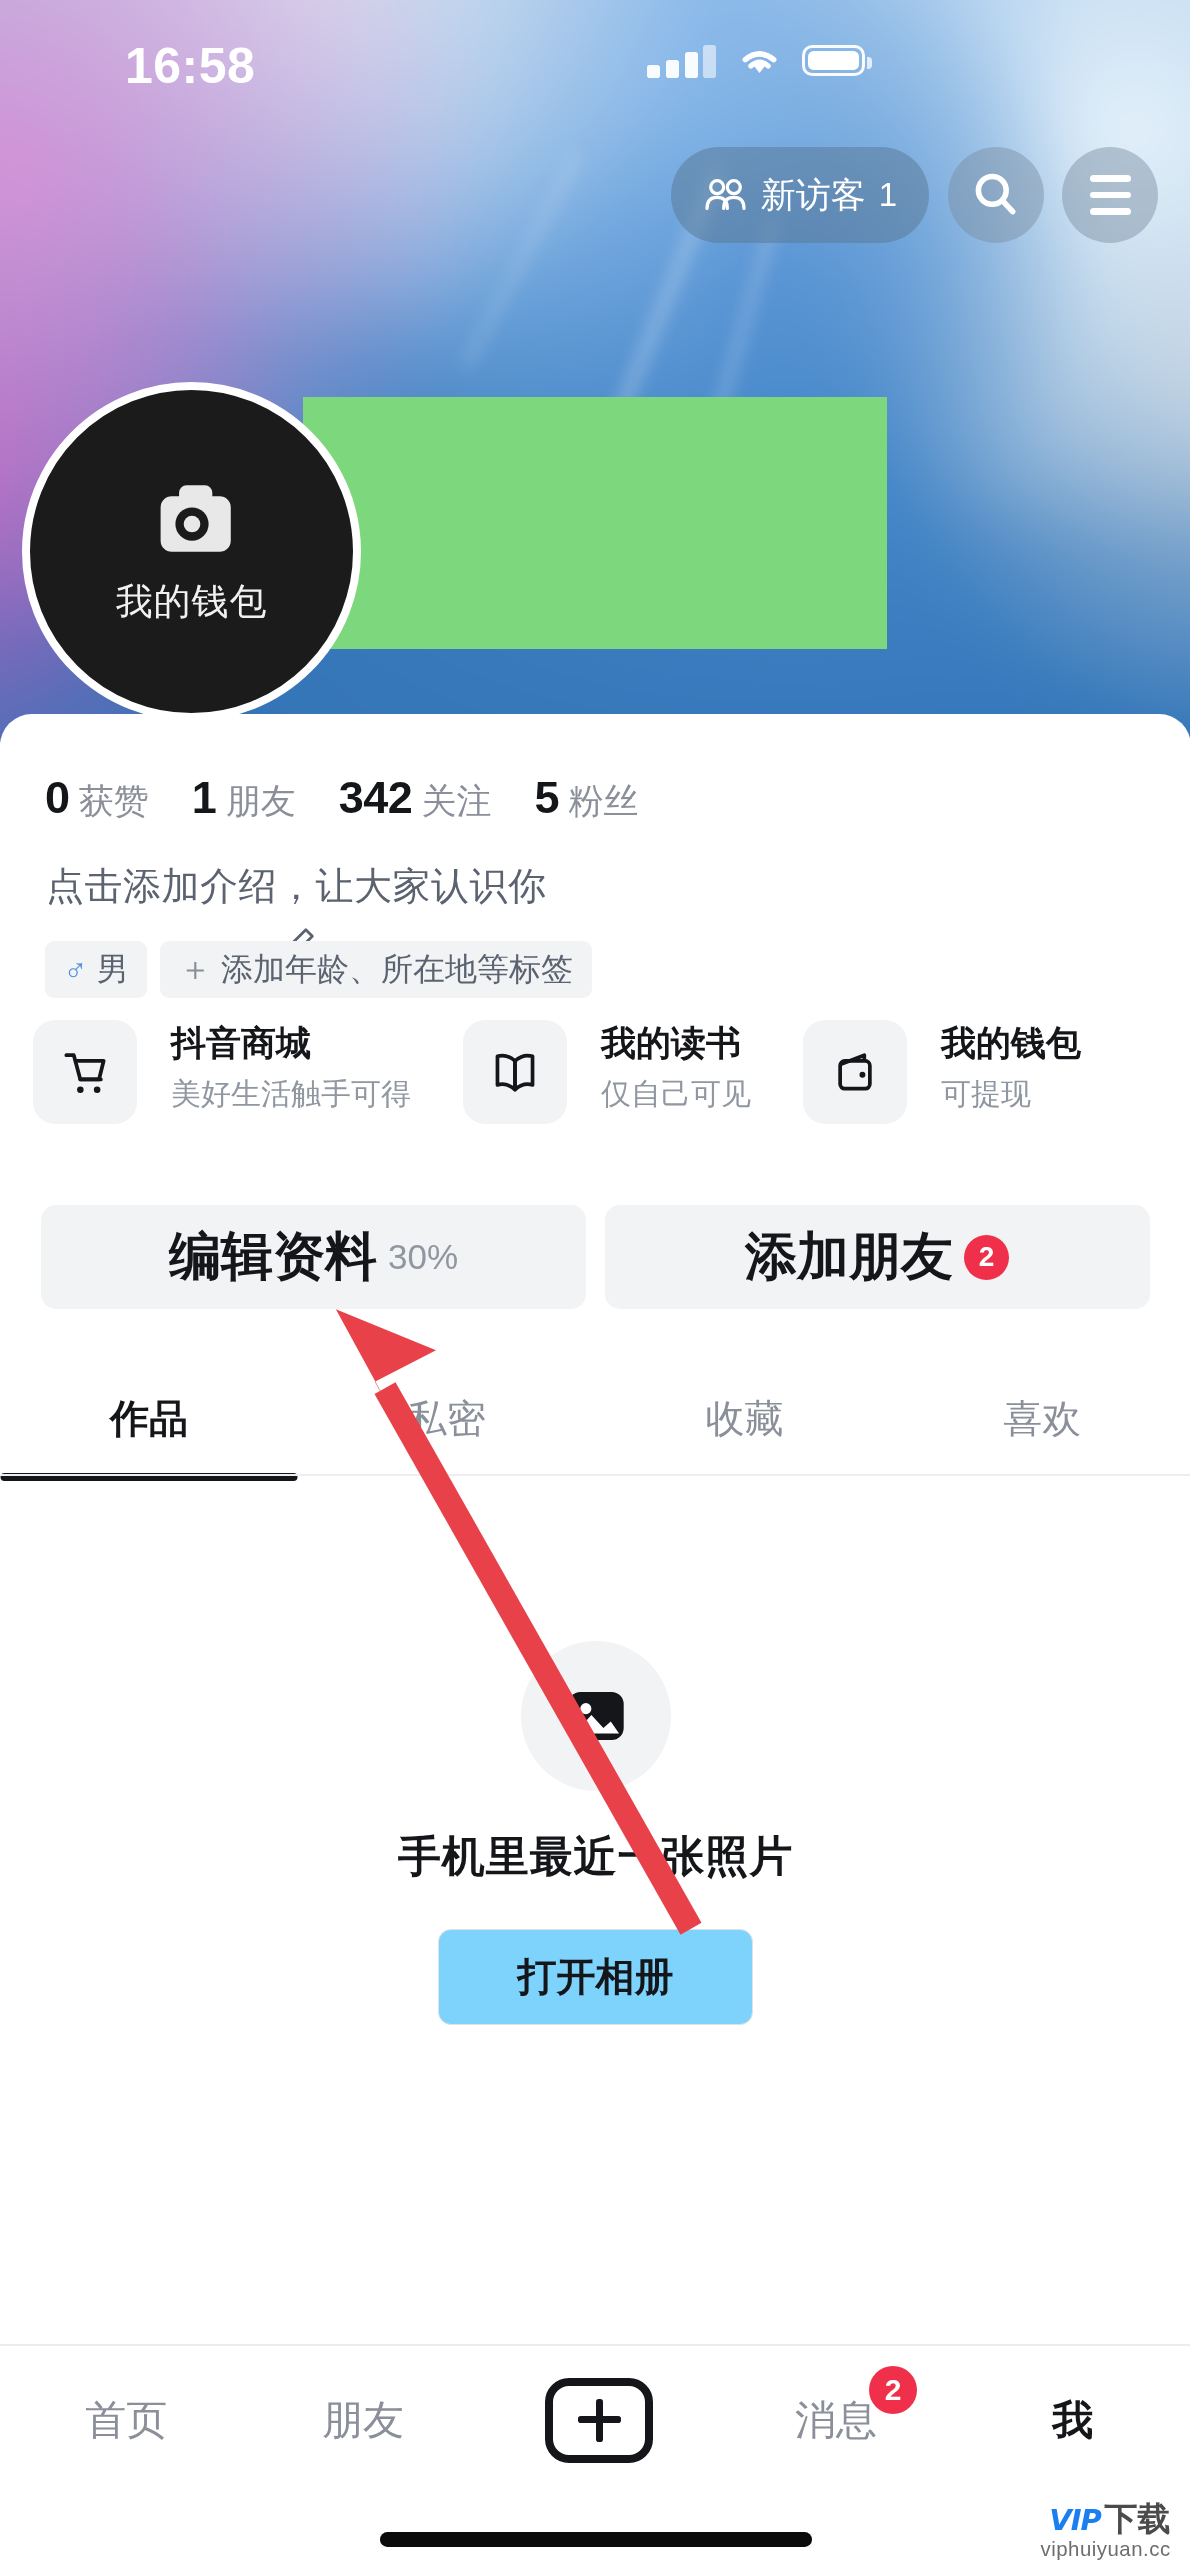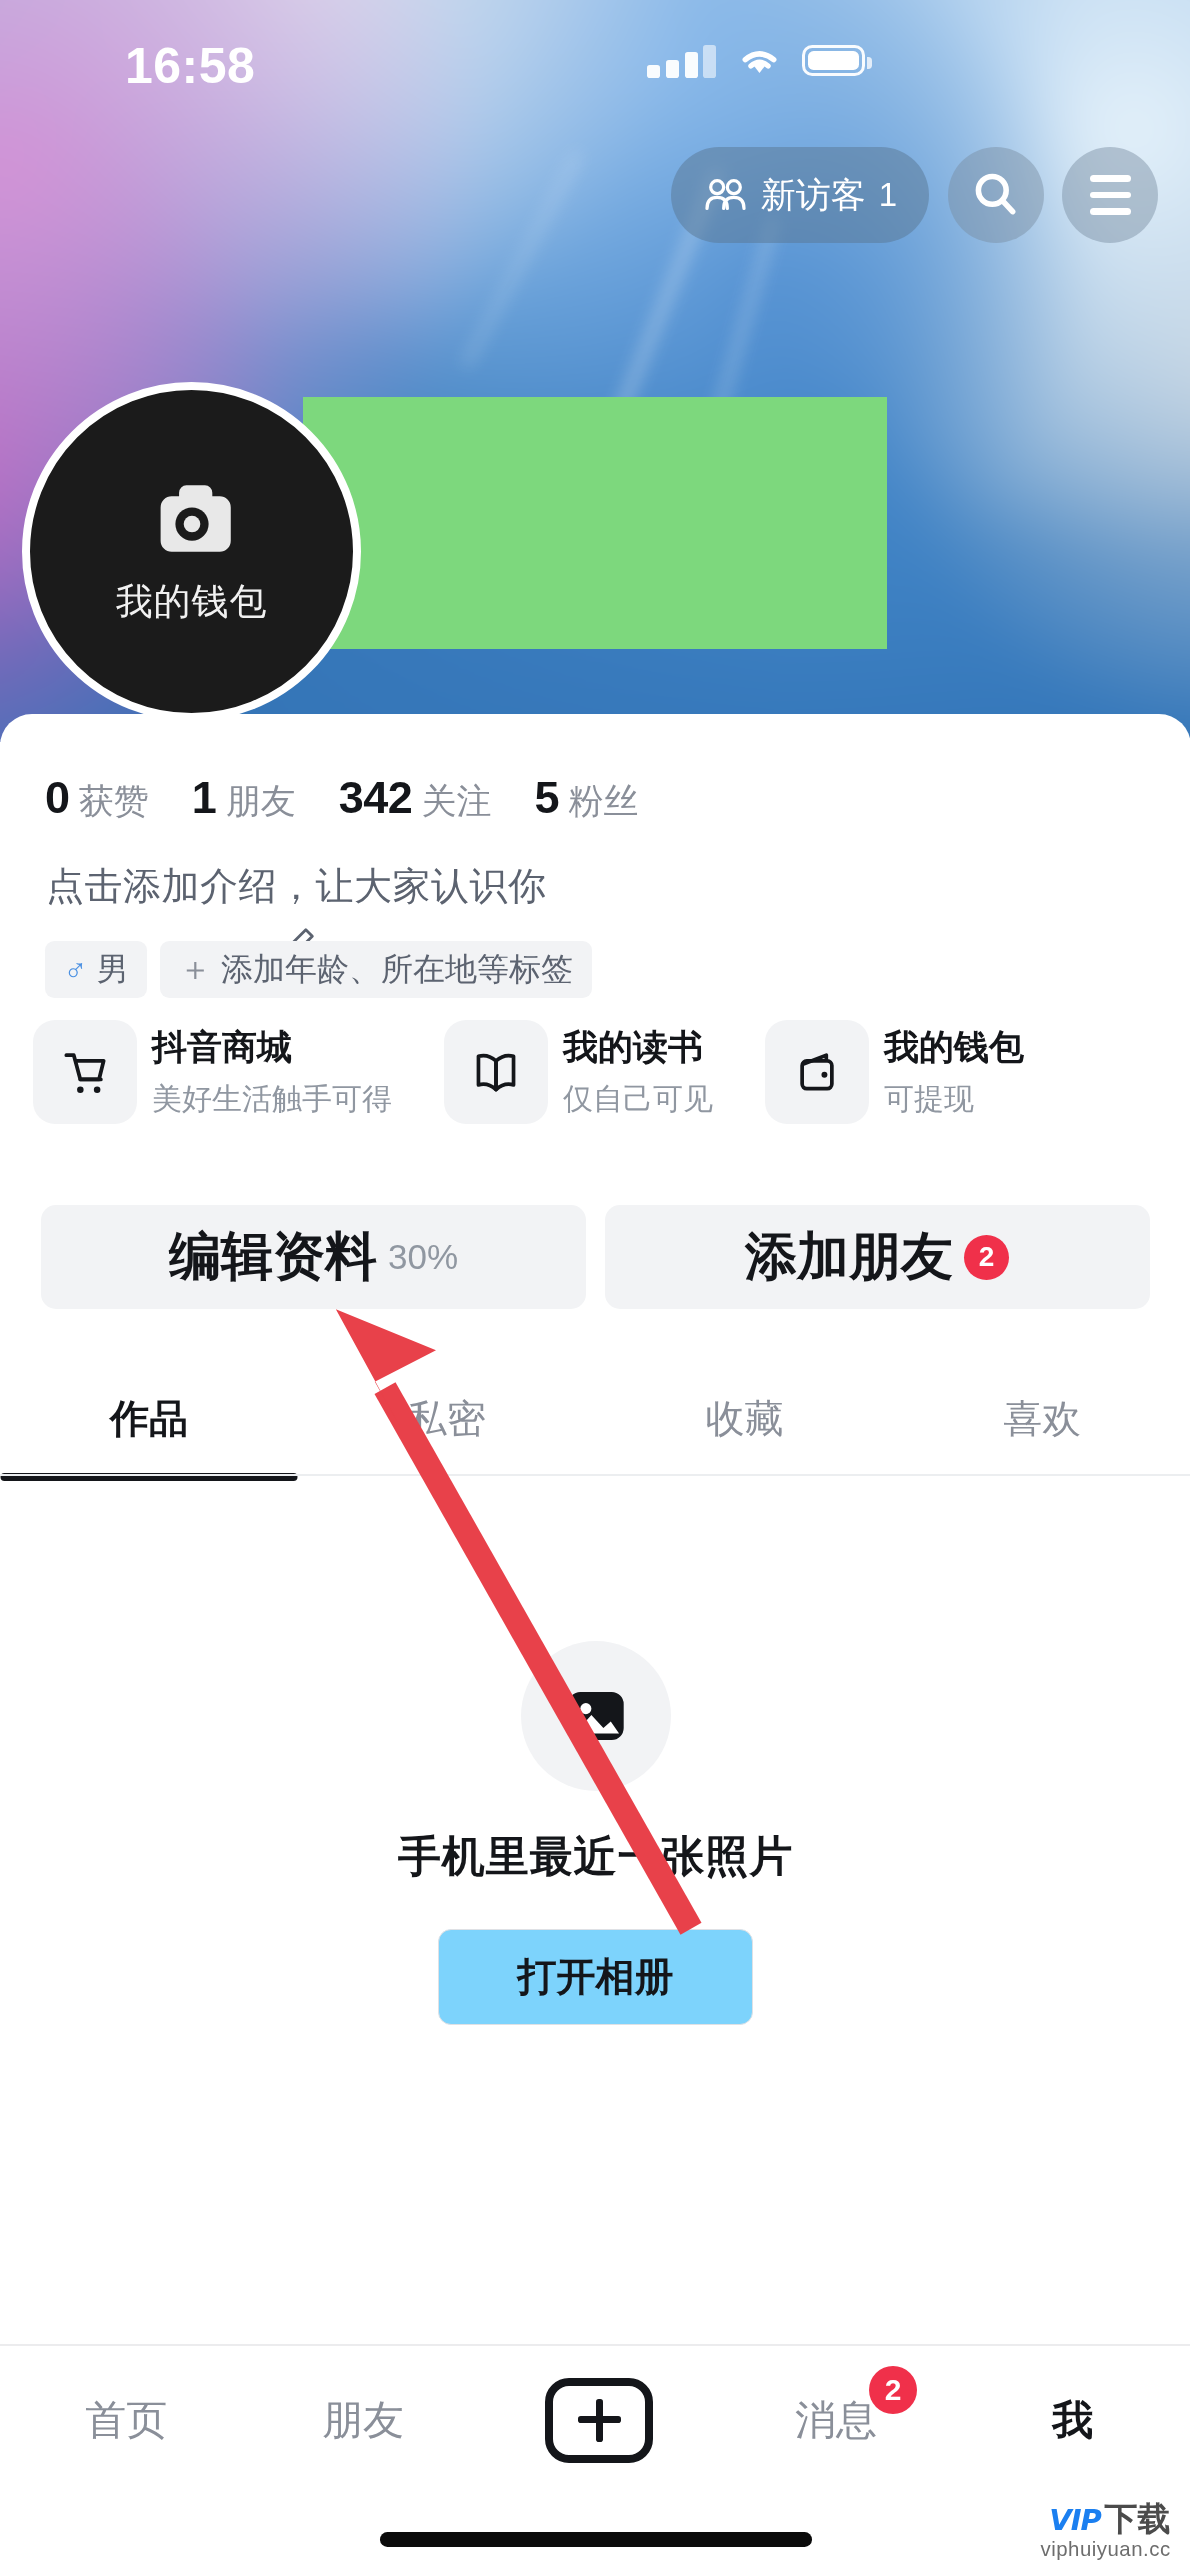--- a/index.html
+++ b/index.html
@@ -124,21 +124,21 @@
   .tag {
     height:57px; padding:0 18.5px; border-radius:9.3px; background:#f2f3f5;
     display:flex; align-items:center; gap:9.3px;
     font-size:32px; color:#5c6370;
   }
   .tag .male { color:#4a90e2; font-size:32px; font-weight:600; }
   .tag .plus { color:#8a8f99; font-size:33px; }
 
   
   .cards { position:absolute; left:33px; top:306px; display:flex; gap:0; }
-  .card { display:flex; align-items:center; gap:15px; margin-right:52px; }
+  .card { display:flex; align-items:flex-start; gap:34px; margin-right:52px; }
   .card .cicon {
     width:104px; height:104px; border-radius:22px; background:#f2f3f5;
     display:flex; align-items:center; justify-content:center; flex:0 0 auto;
   }
   .card .ctxt { display:flex; flex-direction:column; gap:7.4px; white-space:nowrap; }
   .card .ctitle { font-size:35px; font-weight:700; color:#14161a; }
   .card .csub { font-size:30px; color:#9097a1; }
 
   
   .actions { position:absolute; left:41px; top:491px; display:flex; gap:18.5px; }

